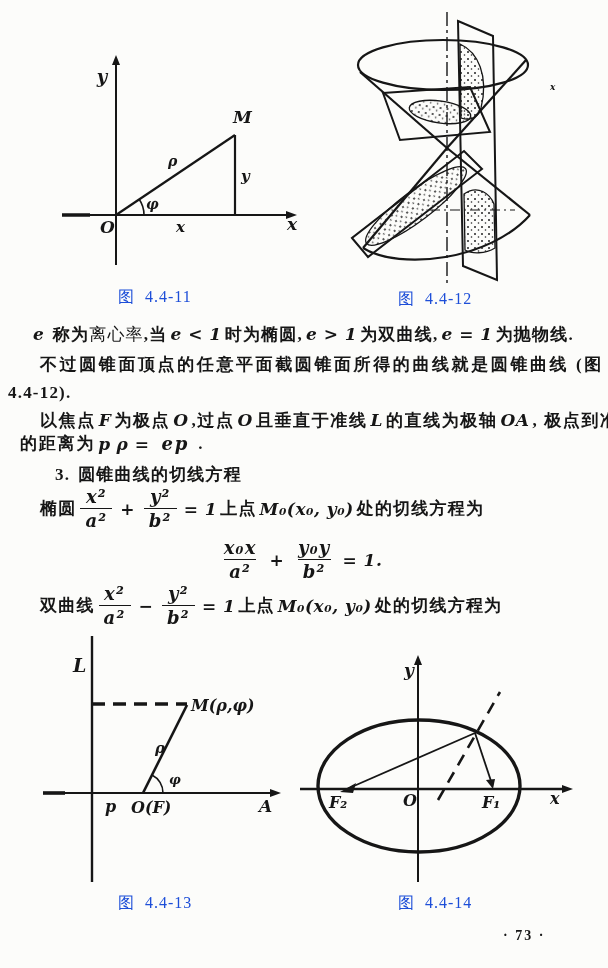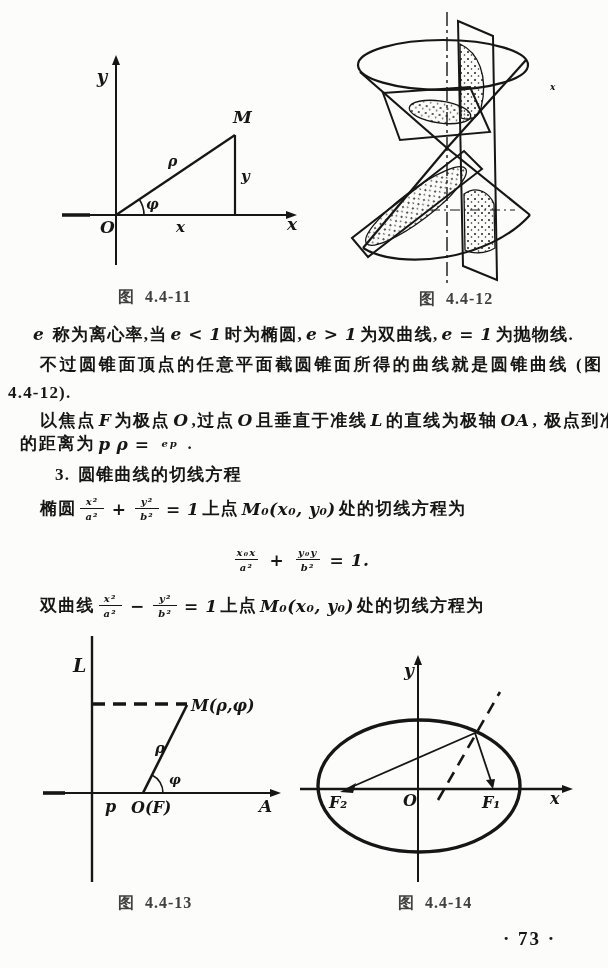--- a/index.html
+++ b/index.html
@@ -13,38 +13,38 @@
   .tline{
     position:absolute;font-size:17px;line-height:20px;
     letter-spacing:1.2px;font-weight:600;white-space:nowrap;
   }
   .ls-wide{letter-spacing:2.6px;}
   .m{
     font-style:italic;font-weight:600;
     font-family:"DejaVu Serif","Liberation Serif",serif;
     margin:0 3px;letter-spacing:0.5px;
   }
-  .bold{font-weight:700;text-align:right;}
+  .bold{font-weight:400;text-align:right;}
   .flexline{display:flex;align-items:center;}
   .frac{
     display:inline-flex;flex-direction:column;align-items:center;
-    vertical-align:middle;margin:0 4px;font-size:10px;
+    vertical-align:middle;margin:0 4px;font-size:18px;
     font-style:italic;font-weight:600;
     font-family:"DejaVu Serif","Liberation Serif",serif;
   }
   .frac .num{display:block;line-height:1.15;padding:0 5px;}
   .frac .den{display:block;line-height:1.15;padding:2px 5px 0;border-top:1.6px solid #161616;}
   .op{margin:0 4px;font-weight:700;font-family:"DejaVu Serif",serif;}
   .cap{
-    position:absolute;font-size:16px;font-weight:700;
-    letter-spacing:1px;white-space:pre;color:#404040;
+    position:absolute;font-size:16px;font-weight:400;
+    letter-spacing:1px;white-space:pre;color:#1d4ed8;
   }
   .pageno{
     position:absolute;left:503px;top:928px;
-    font-size:19px;font-weight:700;letter-spacing:2px;
+    font-size:14px;font-weight:700;letter-spacing:2px;
   }
   svg{position:absolute;overflow:visible;}
   svg text{
     font-family:"DejaVu Serif","Liberation Serif",serif;
     font-style:italic;font-weight:600;fill:#161616;
   }
 </style>
 </head>
 <body>
 
@@ -97,21 +97,21 @@
     </g>
     <g stroke="#161616" stroke-width="1.3" fill="url(#dots)">
       <path d="M 120,36 C 138,44 149,68 141,100 C 138,110 130,113 121,110 Z"></path>
       <ellipse cx="100" cy="104" rx="31" ry="11" transform="rotate(8 100 104)"></ellipse>
       <ellipse cx="76" cy="198" rx="62" ry="15" transform="rotate(-37 76 198)"></ellipse>
       <path d="M 124,186 C 138,176 150,186 154,196 L 155,240 C 145,246 132,246 125,242 Z"></path>
     </g>
     <line x1="90" y1="202" x2="175" y2="202" stroke="#161616" stroke-width="1.2" stroke-dasharray="10 4 2 4"></line>
     <text x="210" y="82" font-size="9">x</text>
   </svg>
-  <div class="cap" style="left:398px;top:289px;margin-left:21px;">图  4.4-12</div>
+  <div class="cap" style="left:398px;top:289px;">图  4.4-12</div>
 
   <div class="tline" style="left:30px;top:324px;">
     <span class="m">e</span><span> 称为</span><span class="bold">离心率</span><span>,当</span><span class="m">e &lt; 1</span><span>时为椭圆,</span><span class="m">e &gt; 1</span><span>为双曲线,</span><span class="m">e = 1</span><span>为抛物线.</span>
   </div>
 
   <div class="tline ls-wide" style="left:40px;top:355px;">
     <span>不过圆锥面顶点的任意平面截圆锥面所得的曲线就是圆锥曲线 (图</span>
   </div>
   <div class="tline" style="left:8px;top:383px;">
     <span>4.4-12).</span>

